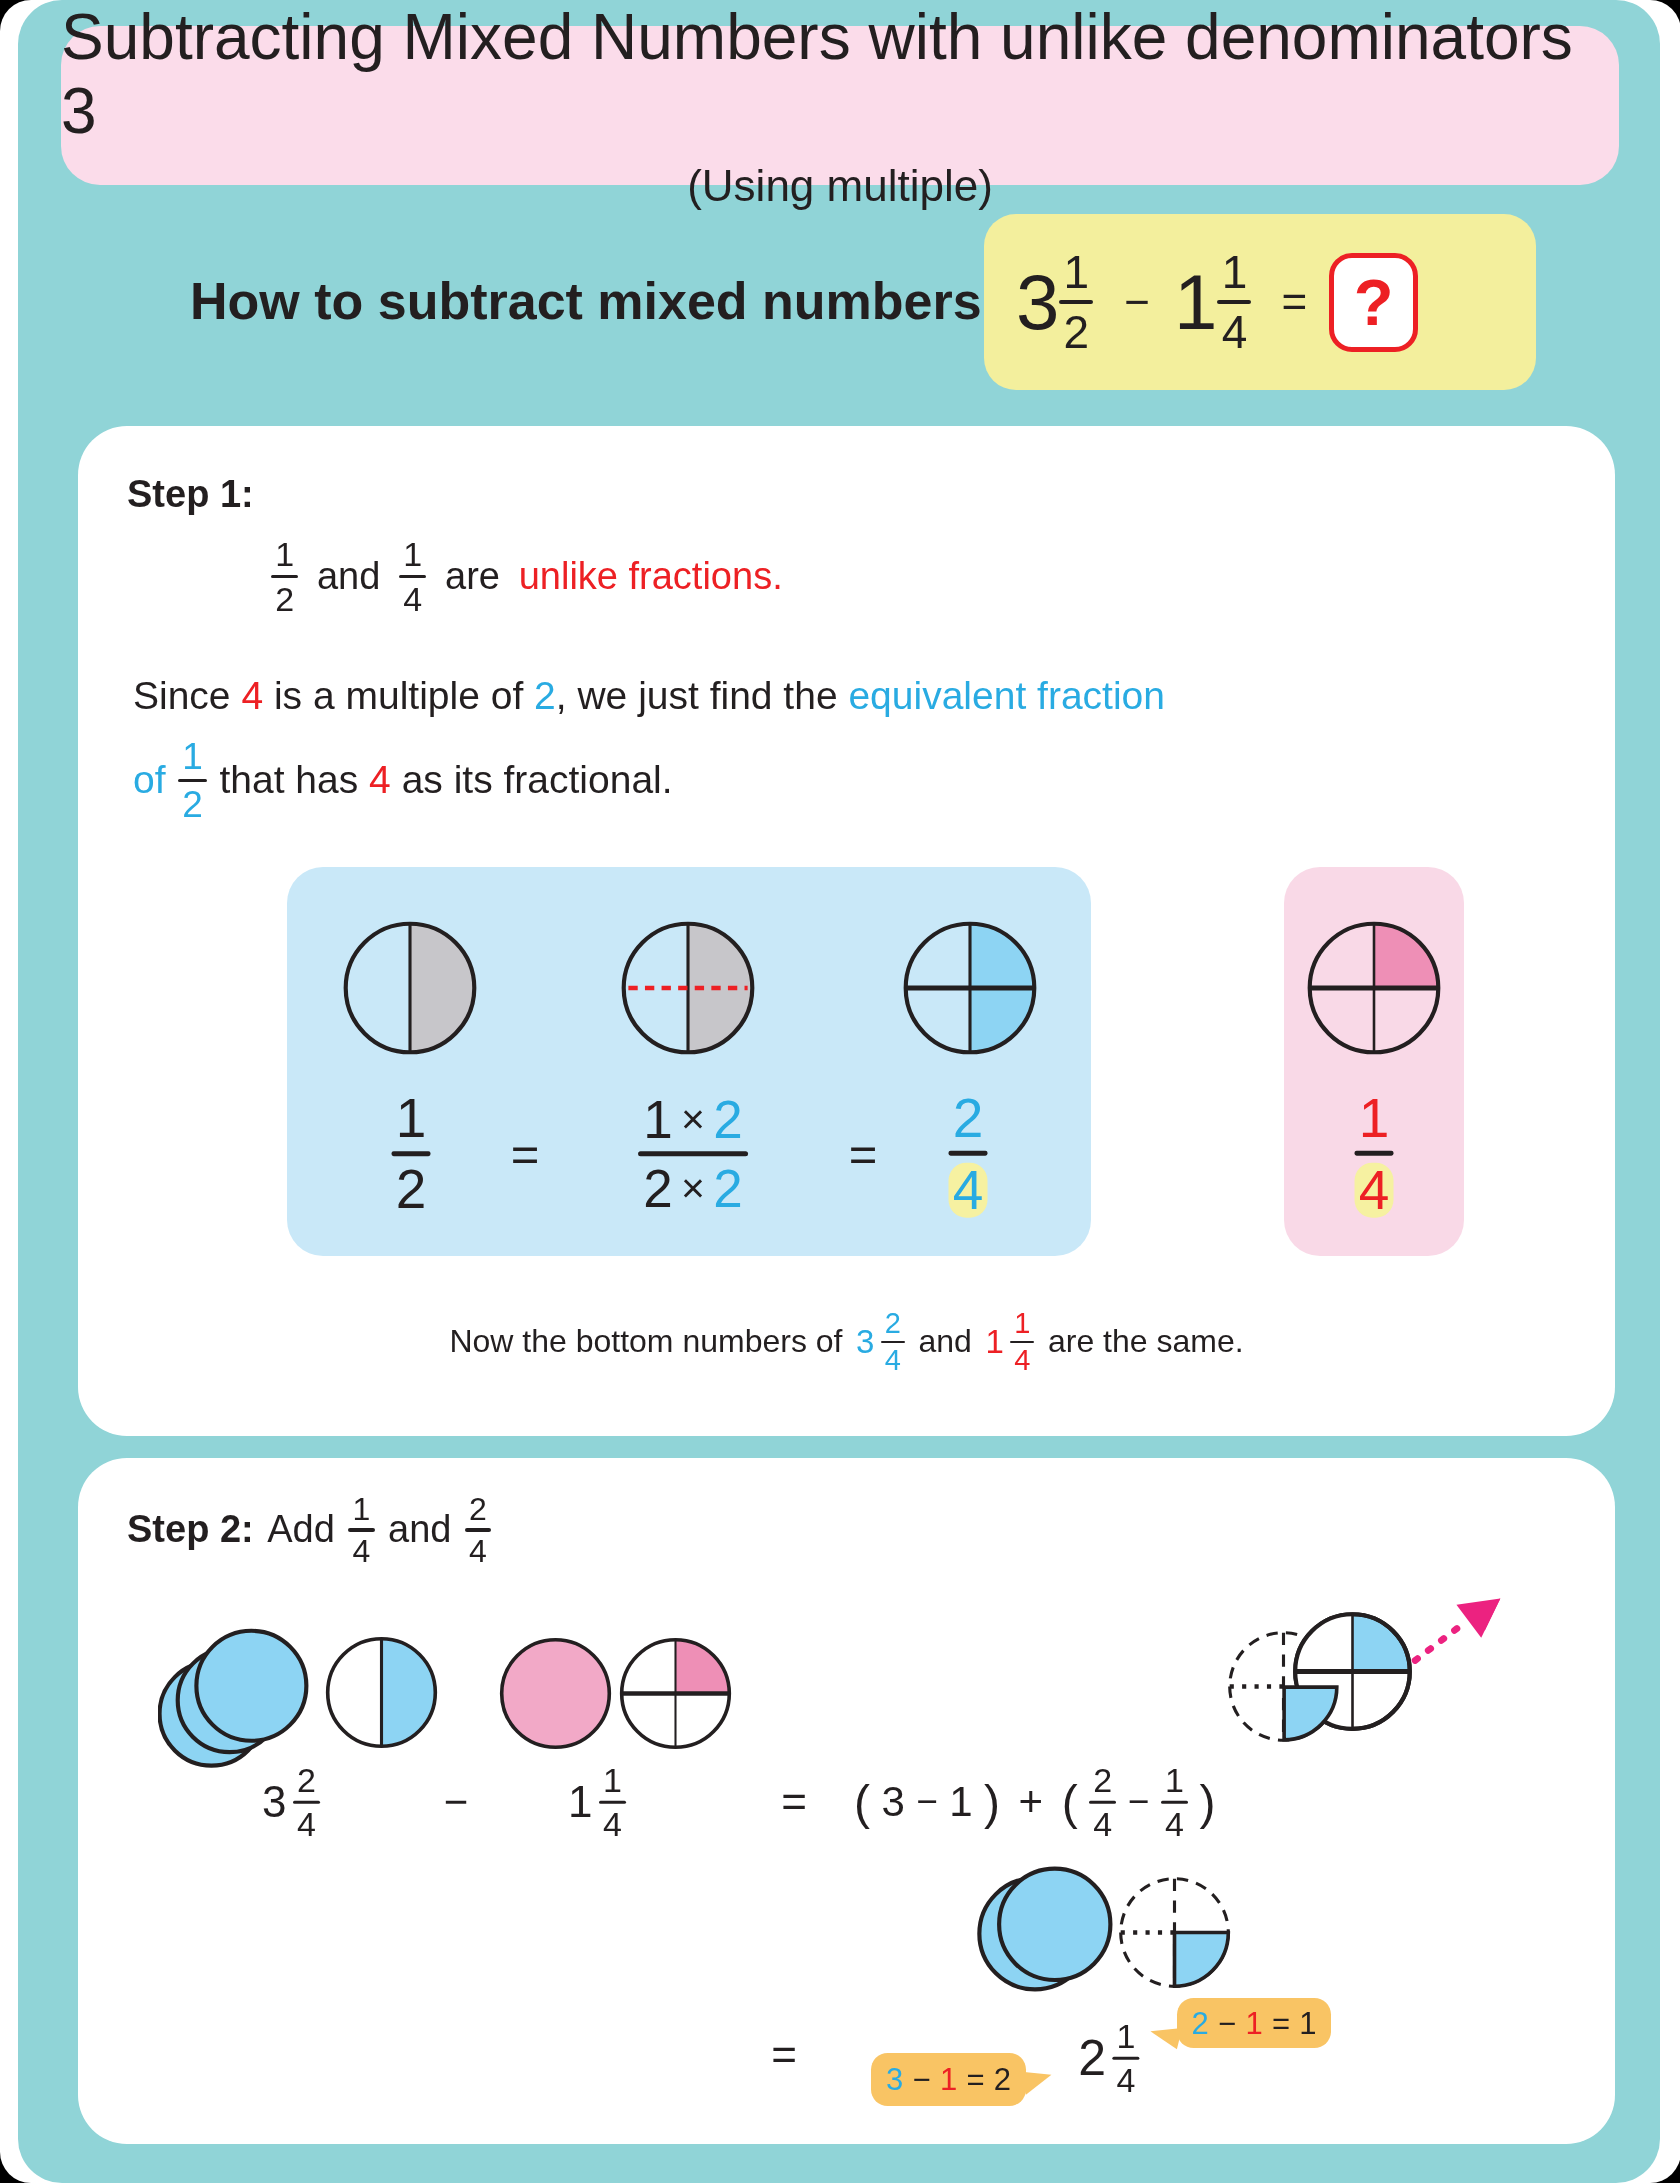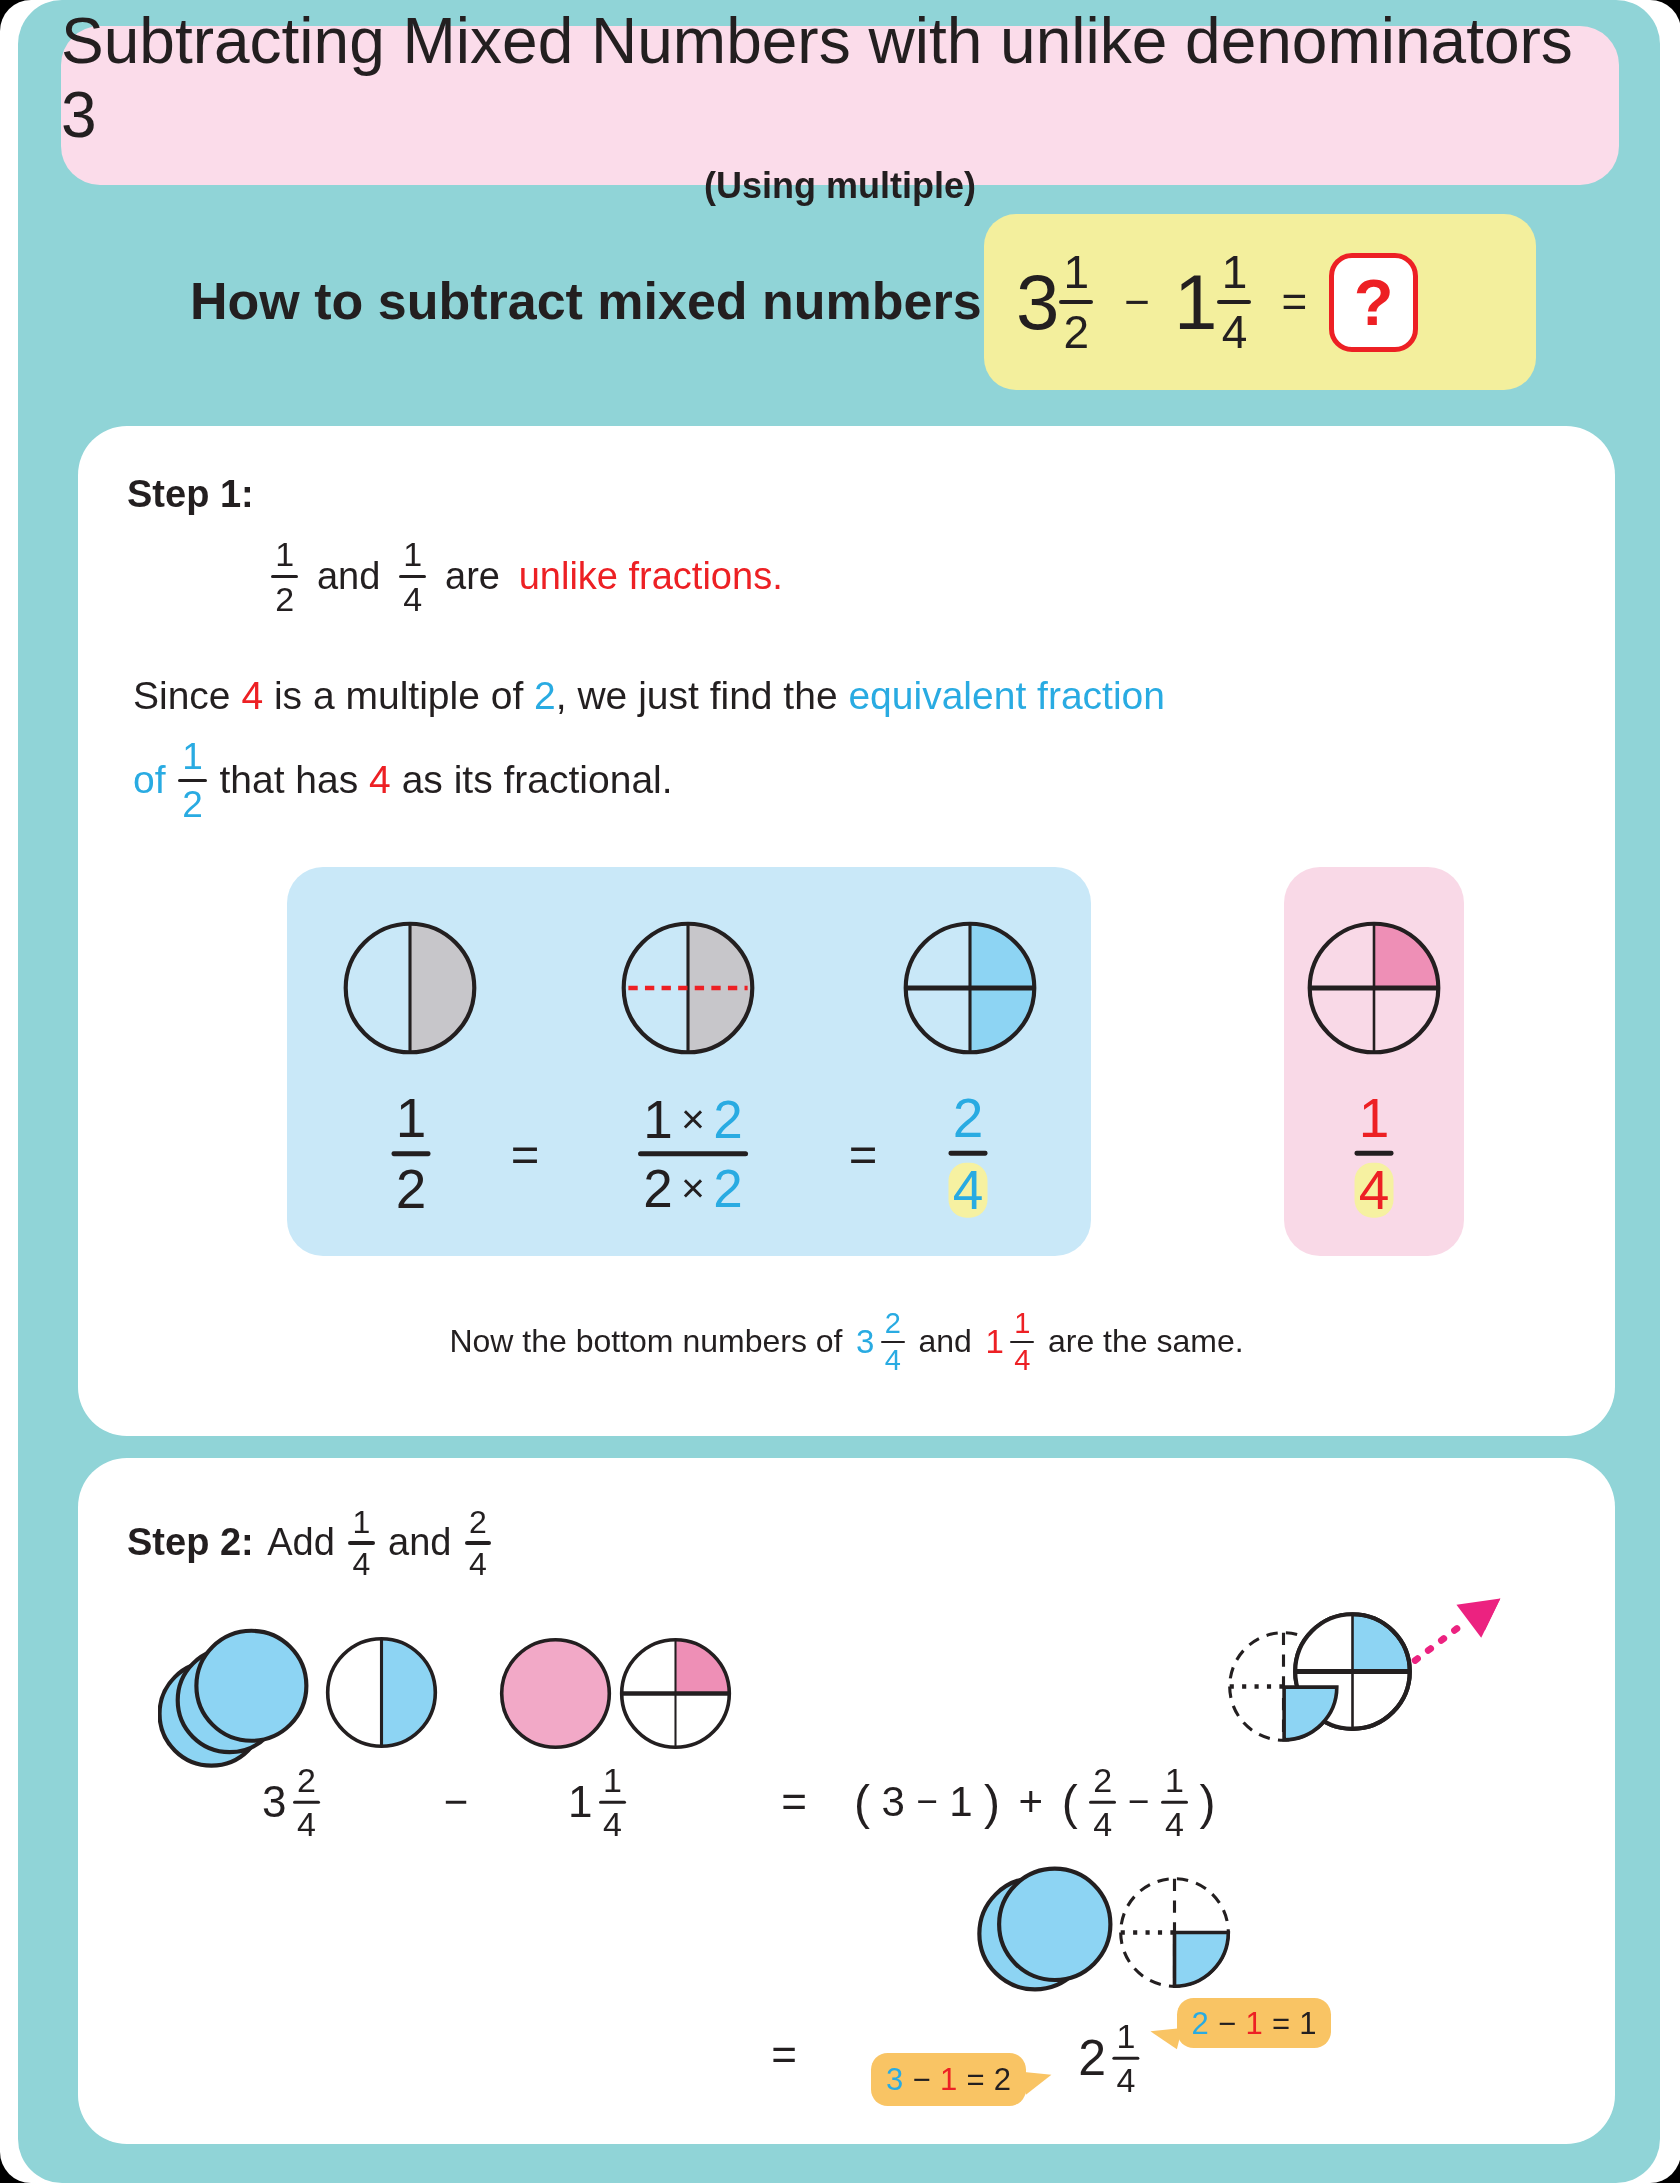--- a/index.html
+++ b/index.html
@@ -5,21 +5,21 @@
   * { box-sizing: border-box; }
   body { margin:0; background:#000; font-family:"Liberation Sans", sans-serif; color:#231f20; }
   .page { position:relative; width:1681px; height:2183px; background:#000; overflow:hidden; }
   .white-bg { position:absolute; inset:0; background:#ffffff; border-radius:31px; }
   .teal-bg { position:absolute; left:18px; right:21px; top:0; bottom:0; background:#90d4d7; border-radius:44px; }
 
   .header-box { position:absolute; left:61px; top:26px; width:1558px; height:159px;
     background:#fbdcea; border-radius:39px; display:flex; flex-direction:column;
     align-items:center; justify-content:center; gap:13.5px; }
   .header-title { font-size:64px; font-weight:normal; }
-  .header-subtitle { font-size:36px; font-weight:bold; }
+  .header-subtitle { font-size:44px; font-weight:normal; }
 
   .intro-heading { position:absolute; left:190px; top:271px; font-size:52px; font-weight:bold; }
 
   .yellow-box { position:absolute; left:984px; top:214px; width:552px; height:176px;
     background:#f3ef9d; border-radius:32px; display:flex; align-items:center; padding-left:32px; }
   .yellow-box .whole { font-size:78px; line-height:1; }
   .op { font-size:44px; line-height:1; }
   .qbox { width:89px; height:99px; margin-left:22px; background:#fff; border:5.7px solid #ed2024;
     border-radius:23px; display:flex; align-items:center; justify-content:center;
     font-size:65px; font-weight:bold; color:#ed2024; }
@@ -219,21 +219,21 @@
           <span class="bar"></span>
           <span class="den red">4</span>
         </span>
       </span>
       <span style="font-size:32px;">are the same.</span>
     </div>
   </div>
 
   <div class="panel panel2">
 
-    <div class="abs row" style="left:49px; top:28px; height:114px; gap:13.5px;">
+    <div class="abs row" style="left:49px; top:15px; height:114px; gap:13.5px;">
       <span class="t74 bold">Step 2:</span>
       <span class="t74">Add</span>
       <span class="frac f62">
         <span class="num">1</span>
         <span class="bar"></span>
         <span class="den">4</span>
       </span>
       <span class="t74">and</span>
       <span class="frac f62">
         <span class="num">2</span>

